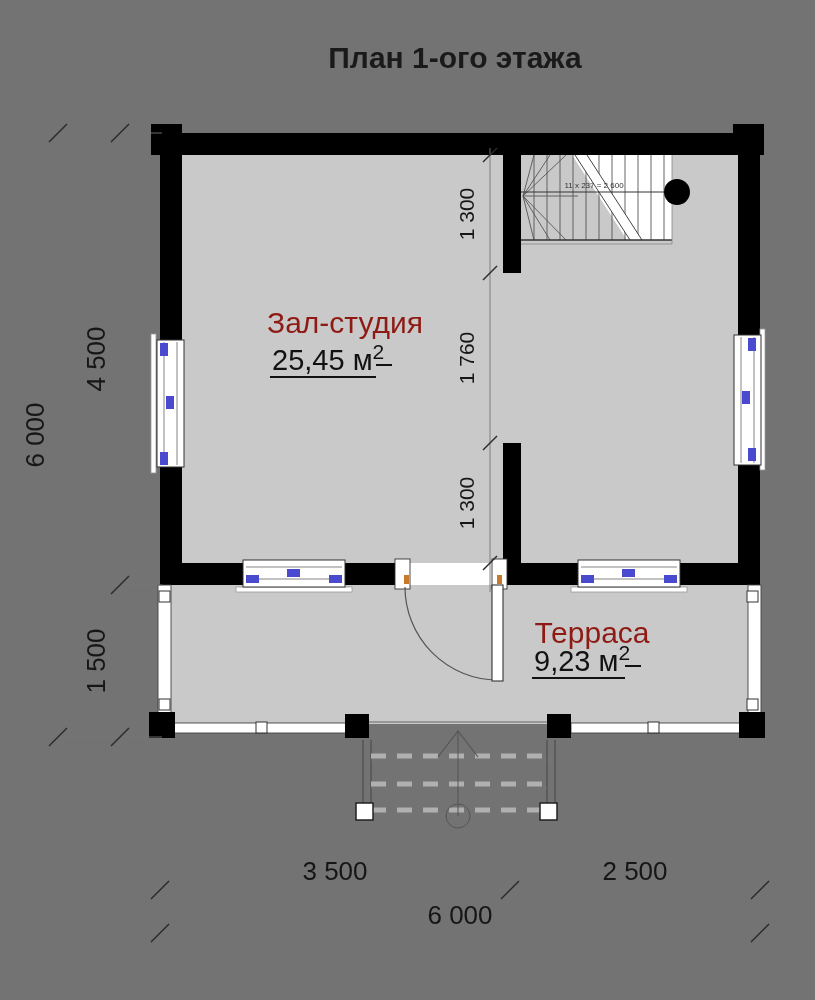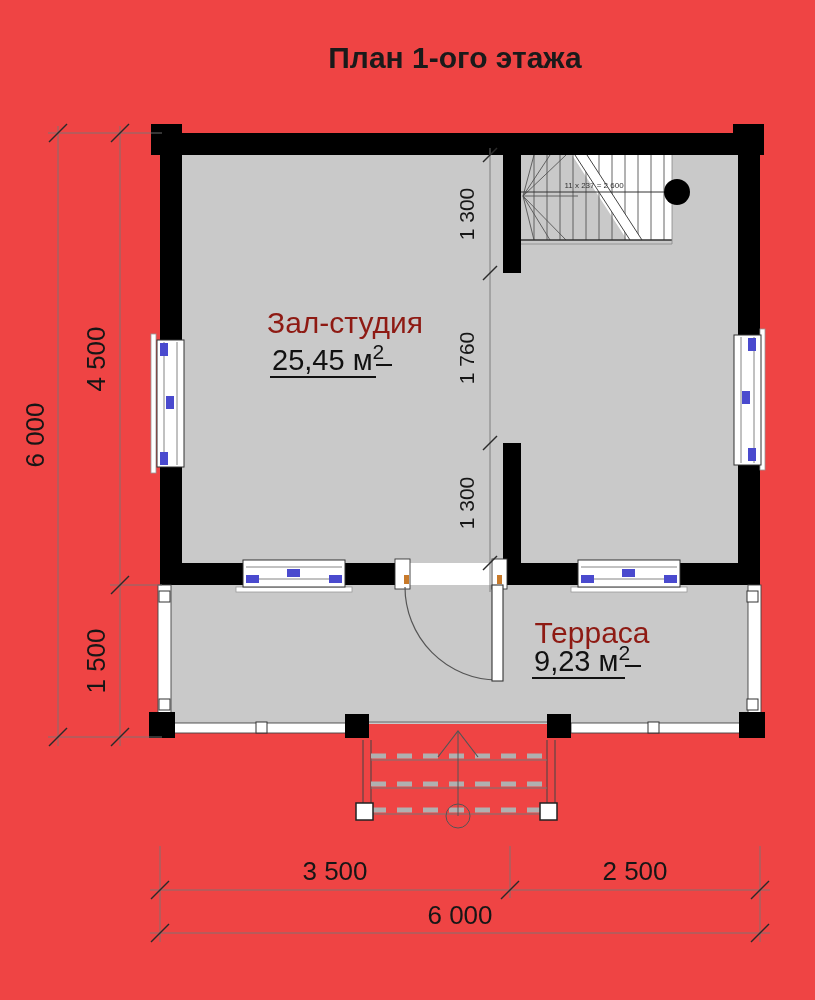--- a/index.html
+++ b/index.html
@@ -1,19 +1,19 @@
 <!DOCTYPE html>
 <html><head>
 <meta charset="utf-8">
 <style>
   html,body{margin:0;padding:0;background:#ffffff;}
   .canvas{
     position:relative;
     width:815px;height:1000px;
-    background:#ef4444;
+    background:#737373;
     font-family:"Liberation Sans", sans-serif;
     overflow:hidden;
   }
   svg text{ font-family:"Liberation Sans", sans-serif; }
   .title-text{ font-size:30px; font-weight:bold; fill:#1a1a1a; }
   .room-name{ font-size:30px; fill:#8e1a13; }
   .room-area{ font-size:29px; fill:#111111; }
   .room-area-sup{ font-size:21px; fill:#111111; }
   .dim-big{ font-size:26px; fill:#161616; }
   .dim-mid{ font-size:21px; fill:#161616; }

